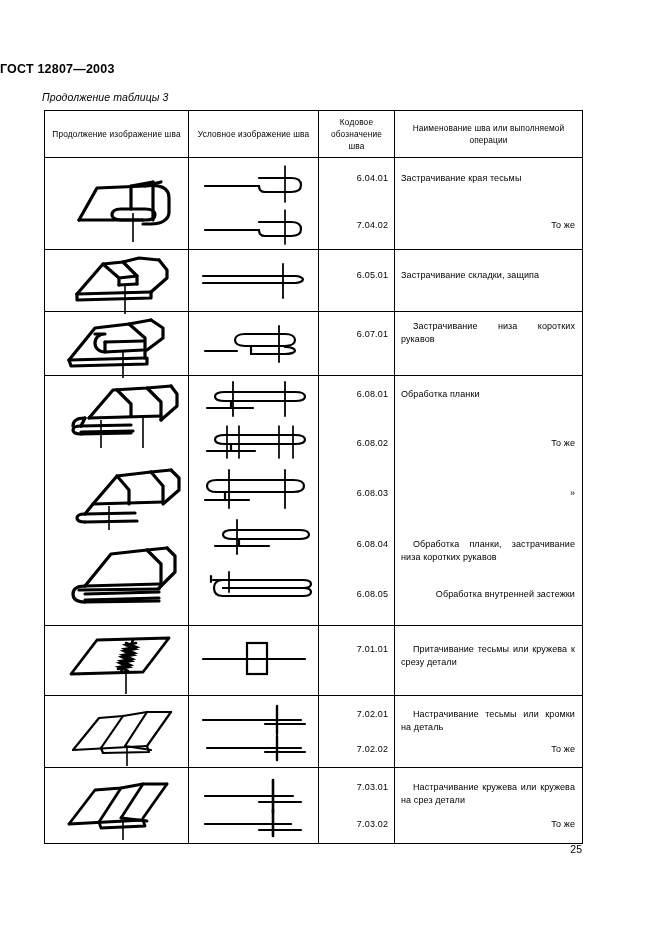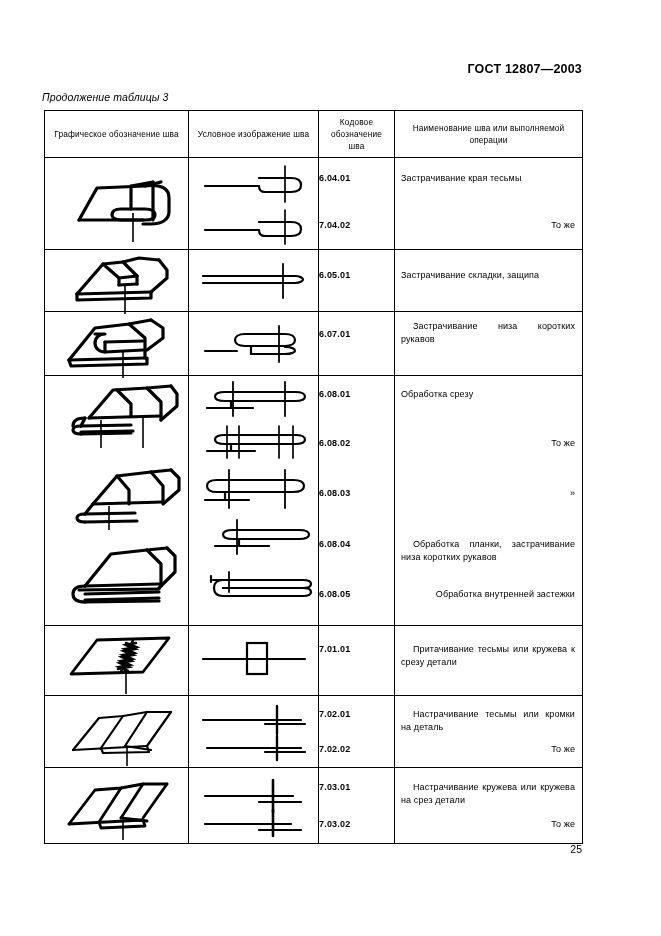--- a/index.html
+++ b/index.html
@@ -23,21 +23,20 @@
     height: 936px;
     background: #fff;
   }
 
   
   .doc-header {
     position: absolute;
     left: 0;
     top: 62px;
     width: 582px;
-    text-align: right;
     font-size: 12.5px;
     font-weight: bold;
     letter-spacing: 0.2px;
   }
 
   .table-caption {
     position: absolute;
     left: 42px;
     top: 91px;
     font-size: 10.5px;
@@ -82,25 +81,25 @@
     height: 100%;
   }
 
   .code-list, .name-list {
     position: relative;
     height: 100%;
   }
 
   .code-item {
     font-size: 9px;
+    text-align: center;
     letter-spacing: 0.2px;
     position: absolute;
-    left: 0;
+    left: 16px;
     width: 100%;
-    font-weight: bold;
   }
 
   .name-item {
     font-size: 9px;
     position: absolute;
     left: 0;
     width: 100%;
     padding: 0 7px 0 6px;
     box-sizing: border-box;
     line-height: 1.45;
@@ -138,21 +137,21 @@
 
   <table class="seam-table">
     <colgroup>
       <col class="c-graphic">
         <col class="c-symbol">
         <col class="c-code">
         <col class="c-name">
     </colgroup>
     <thead>
       <tr>
-        <th>Графическое обозначение шва</th>
+        <th>Продолжение изображение шва</th>
         <th>Условное изображение шва</th>
         <th>Кодовое обозначение шва</th>
         <th>Наименование шва или выполняемой операции</th>
       </tr>
     </thead>
     <tbody>
 
       <tr style="height:92px">
         <td>
           <div class="cell-graphic">
@@ -402,21 +401,21 @@
           <div class="code-list">
             <div class="code-item" style="top:13px">6.08.01</div>
             <div class="code-item" style="top:62px">6.08.02</div>
             <div class="code-item" style="top:112px">6.08.03</div>
             <div class="code-item" style="top:163px">6.08.04</div>
             <div class="code-item" style="top:213px">6.08.05</div>
           </div>
         </td>
         <td>
           <div class="name-list">
-            <div class="name-item left" style="top:12px">Обработка срезу</div>
+            <div class="name-item left" style="top:12px">Обработка планки</div>
             <div class="name-item center" style="top:61px">То же</div>
             <div class="name-item center" style="top:111px">»</div>
             <div class="name-item justify" style="top:162px">Обработка планки, застрачивание низа коротких рукавов</div>
             <div class="name-item center" style="top:212px">Обработка внутренней застежки</div>
           </div>
         </td>
       </tr>
 
       <tr style="height:70px">
         <td>

